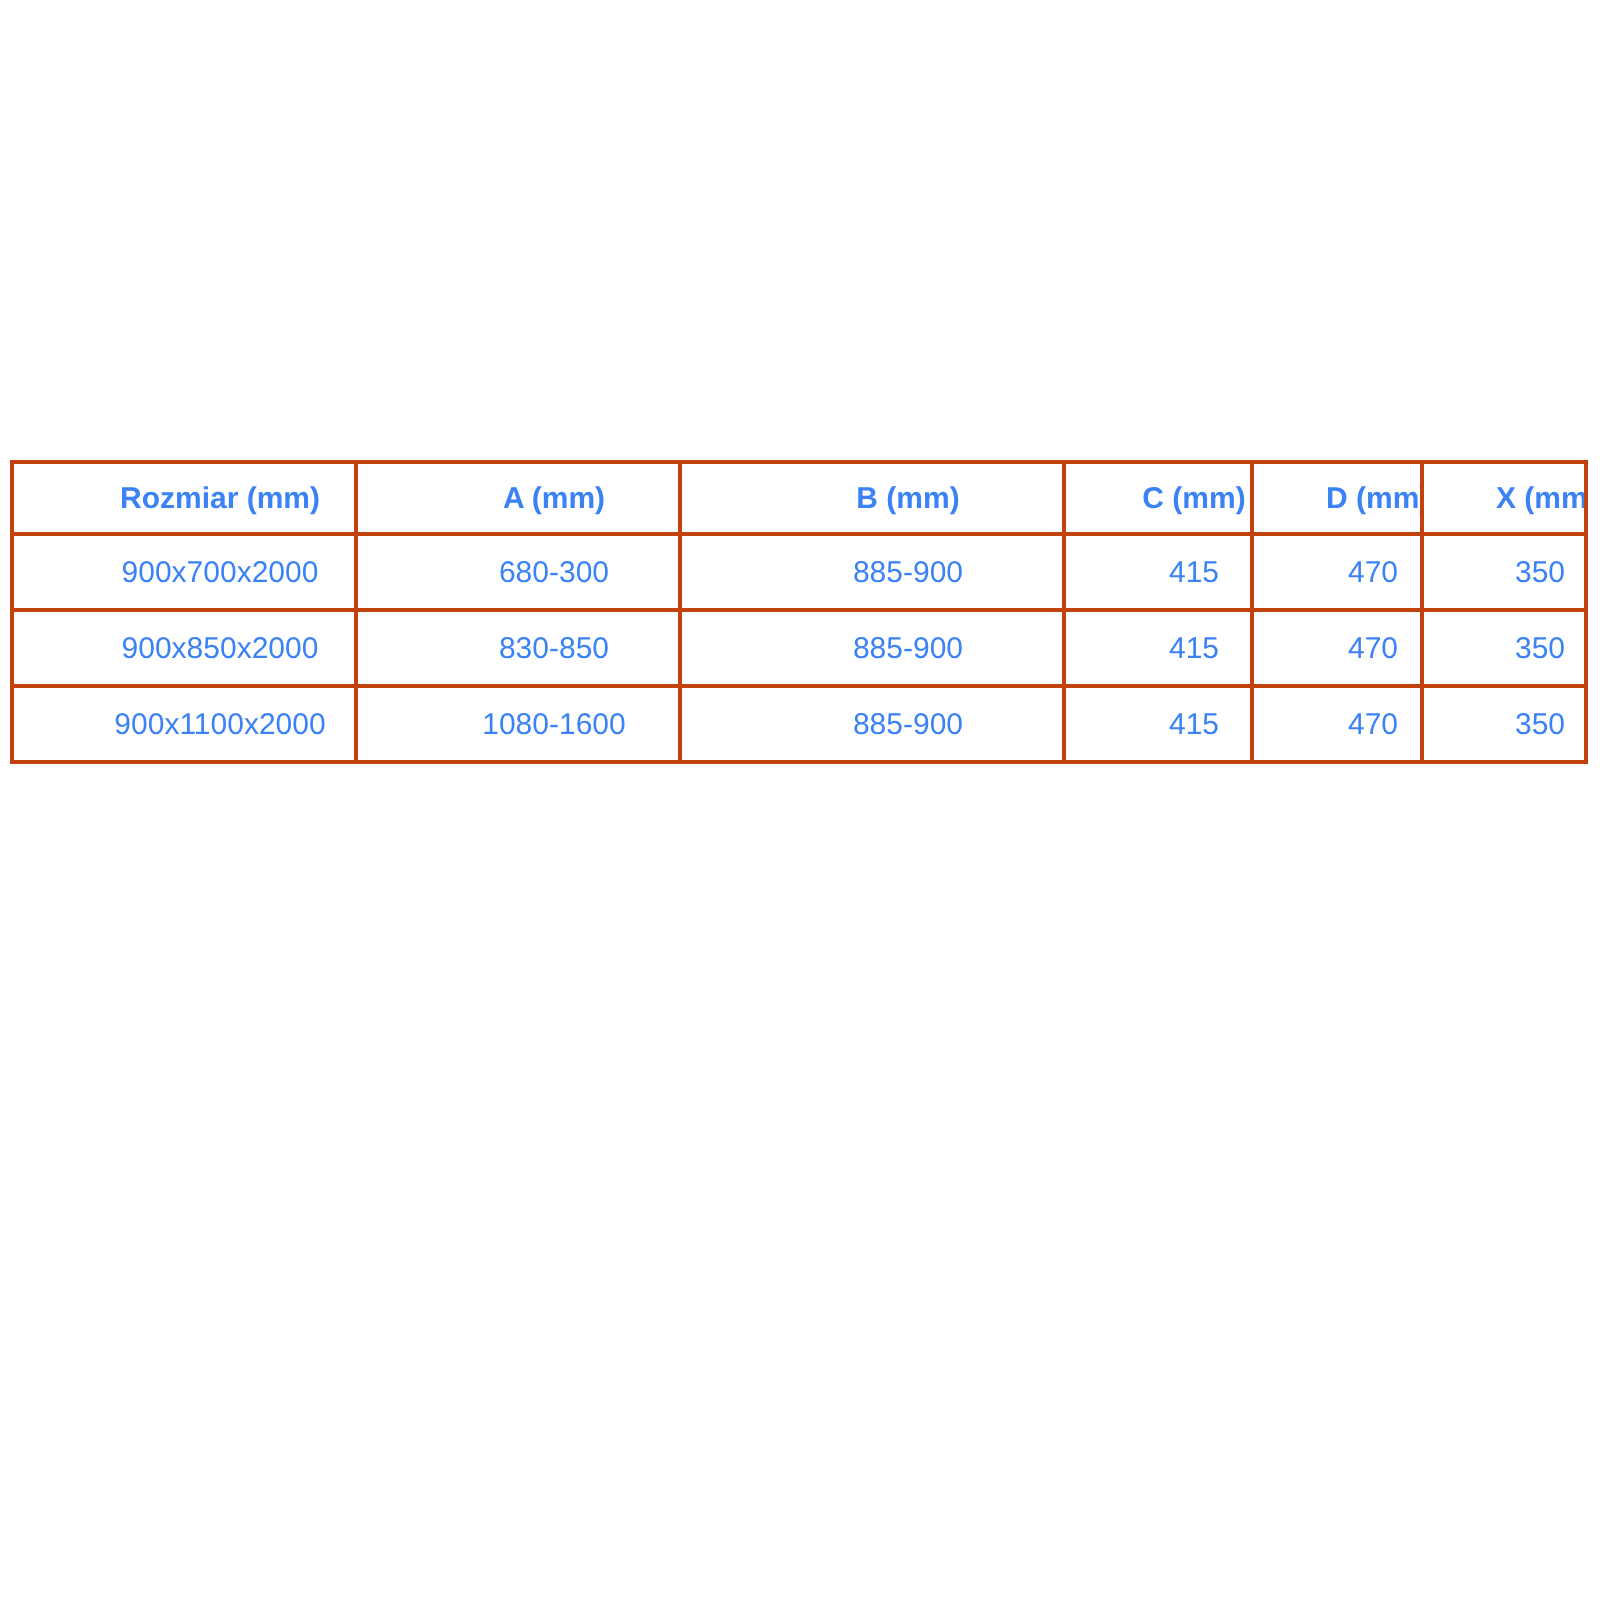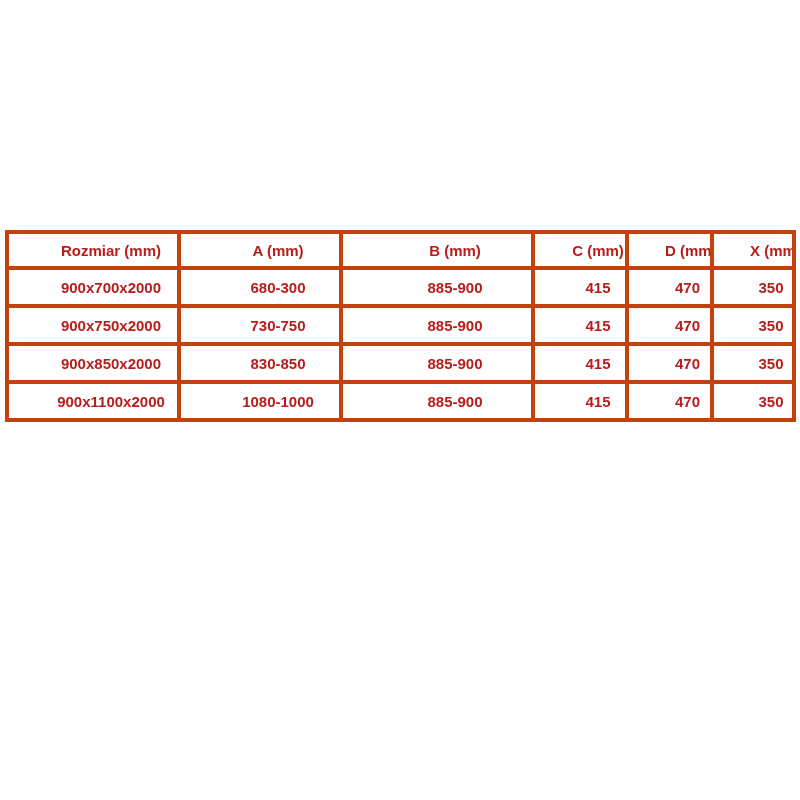--- a/index.html
+++ b/index.html
@@ -28,39 +28,39 @@
 
   table.spec {
     border-collapse: collapse;
     table-layout: fixed;
     width: 787px;
     background: #ffffff;
   }
 
   table.spec th,
   table.spec td {
-    border: 4px solid #c2410c;
+    border: 2px solid #c2410c;
     text-align: center;
     vertical-align: middle;
-    color: #b91c1c;
+    color: #3b82f6;
     white-space: nowrap;
     overflow: hidden;
     padding-left: 36px;
   }
 
   table.spec th {
     height: 36px;
     font-size: 15px;
     font-weight: bold;
   }
 
   table.spec td {
     height: 38px;
     font-size: 15px;
-    font-weight: bold;
+    font-weight: normal;
   }
 
   col.c-rozmiar { width: 172px; }
   col.c-a       { width: 162px; }
   col.c-b       { width: 192px; }
   col.c-c       { width: 94px;  }
   col.c-d       { width: 85px;  }
   col.c-x       { width: 82px;  }
 </style>
 </head>
@@ -90,38 +90,30 @@
       <tbody>
           <tr>
             <td>900x700x2000</td>
             <td>680-300</td>
             <td>885-900</td>
             <td>415</td>
             <td>470</td>
             <td>350</td>
           </tr>
           <tr>
-            <td>900x750x2000</td>
-            <td>730-750</td>
-            <td>885-900</td>
-            <td>415</td>
-            <td>470</td>
-            <td>350</td>
-          </tr>
-          <tr>
             <td>900x850x2000</td>
             <td>830-850</td>
             <td>885-900</td>
             <td>415</td>
             <td>470</td>
             <td>350</td>
           </tr>
           <tr>
             <td>900x1100x2000</td>
-            <td>1080-1000</td>
+            <td>1080-1600</td>
             <td>885-900</td>
             <td>415</td>
             <td>470</td>
             <td>350</td>
           </tr>
         </tbody>
     </table>
   </div>
 </div>
 

